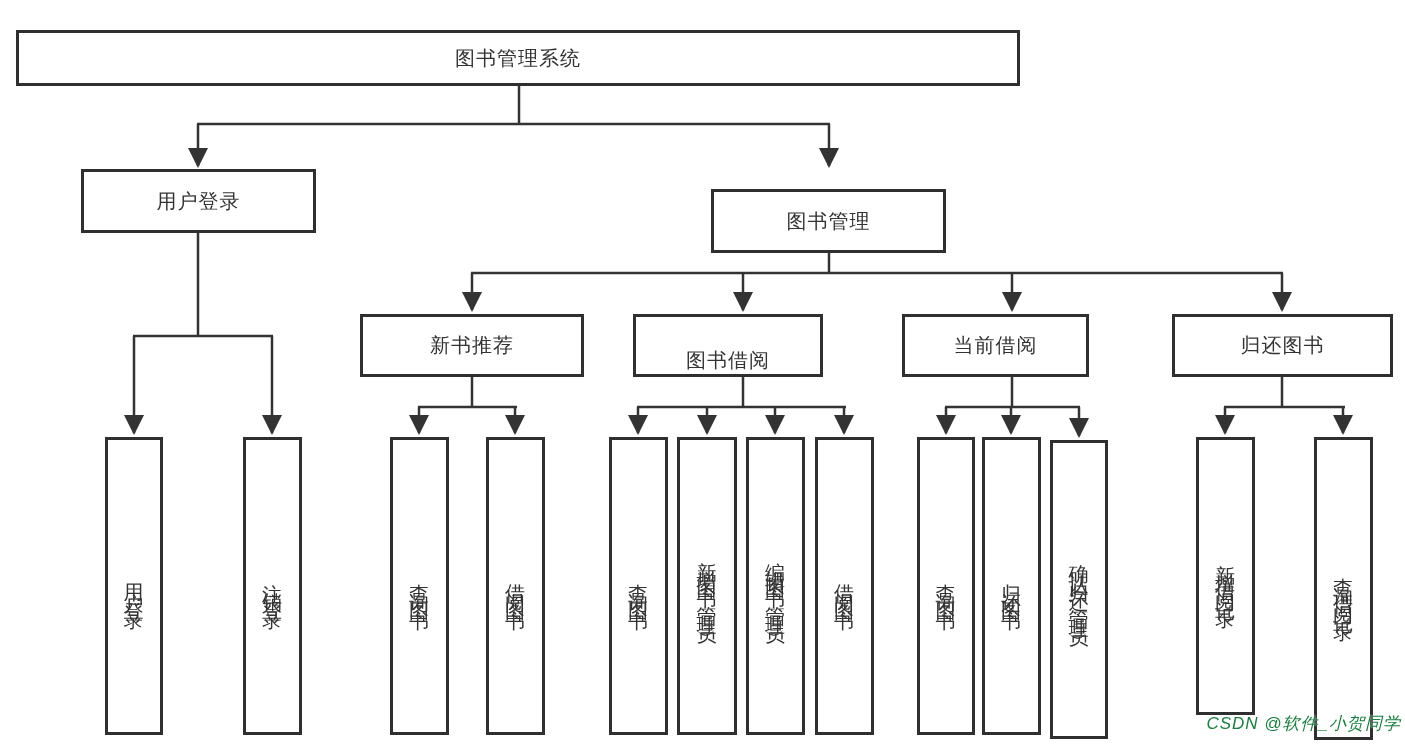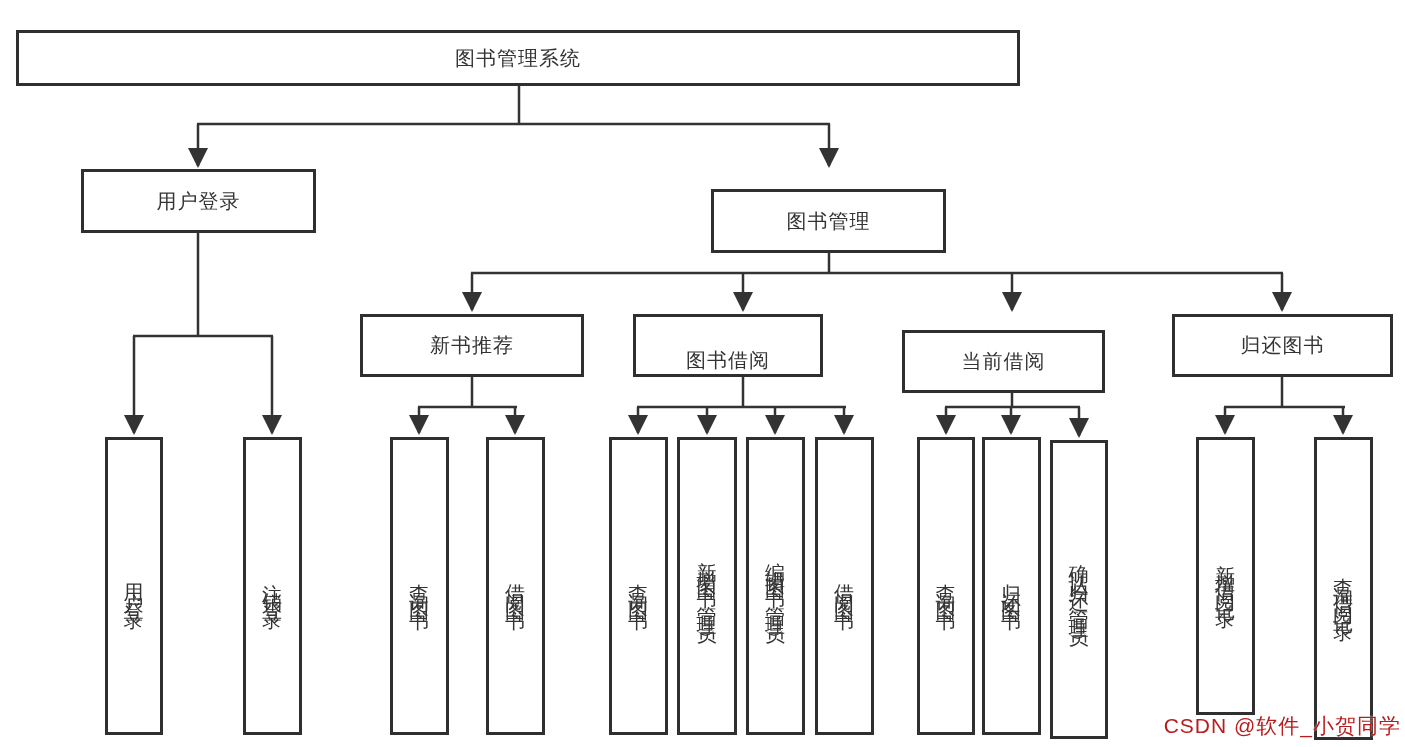--- a/index.html
+++ b/index.html
@@ -33,25 +33,26 @@
     letter-spacing:9px;
     line-height:1;
     color:#333;
     white-space:nowrap;
   }
   .watermark{
     position:absolute;
     right:4px;
     top:712px;
     z-index:3;
-    font-size:21px;
+    font-size:17px;
     letter-spacing:1px;
-    color:#b91c1c;
+    color:#15803d;
     text-shadow:0 0 2px #ffffff;
     white-space:nowrap;
+    font-style:italic;
   }
 </style>
 </head>
 <body>
 
 <div class="canvas">
 
   <svg class="connectors" width="1405" height="747" viewBox="0 0 1405 747">
     <defs>
       <marker id="arw" viewBox="0 0 10 10" refX="9" refY="5" markerWidth="8" markerHeight="8" orient="auto">
@@ -112,21 +113,21 @@
   <div class="node" style="left:711px;top:169px;width:235px;height:64px;margin-top:20px;">
     <span class="hlabel">图书管理</span>
   </div>
 
   <div class="node" style="left:360px;top:314px;width:224px;height:63px;">
     <span class="hlabel">新书推荐</span>
   </div>
   <div class="node" style="left:633px;top:314px;width:190px;height:63px;align-items:flex-end;">
     <span class="hlabel">图书借阅</span>
   </div>
-  <div class="node" style="left:902px;top:330px;width:203px;height:63px;">
+  <div class="node" style="left:902px;top:314px;width:187px;height:63px;">
     <span class="hlabel">当前借阅</span>
   </div>
   <div class="node" style="left:1172px;top:314px;width:221px;height:63px;">
     <span class="hlabel">归还图书</span>
   </div>
 
   <div class="node" style="left:105px;top:437px;width:58px;height:298px;">
     <span class="vtext">用户登录</span>
   </div>
   <div class="node" style="left:243px;top:437px;width:59px;height:298px;">

